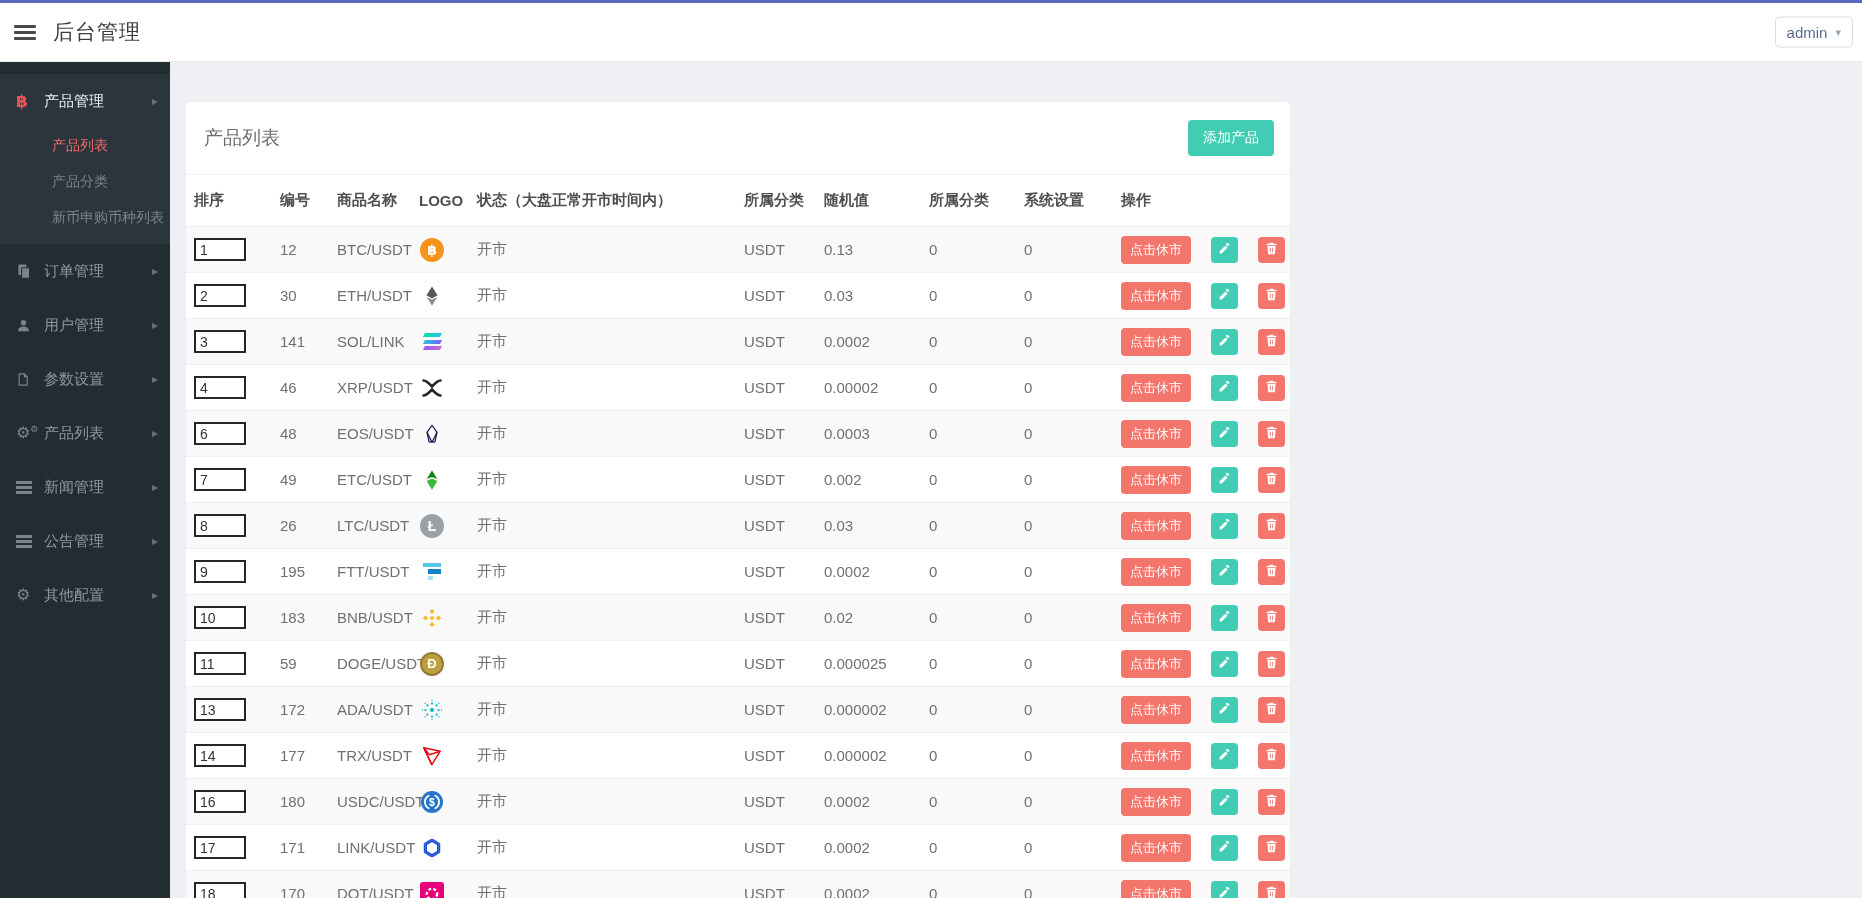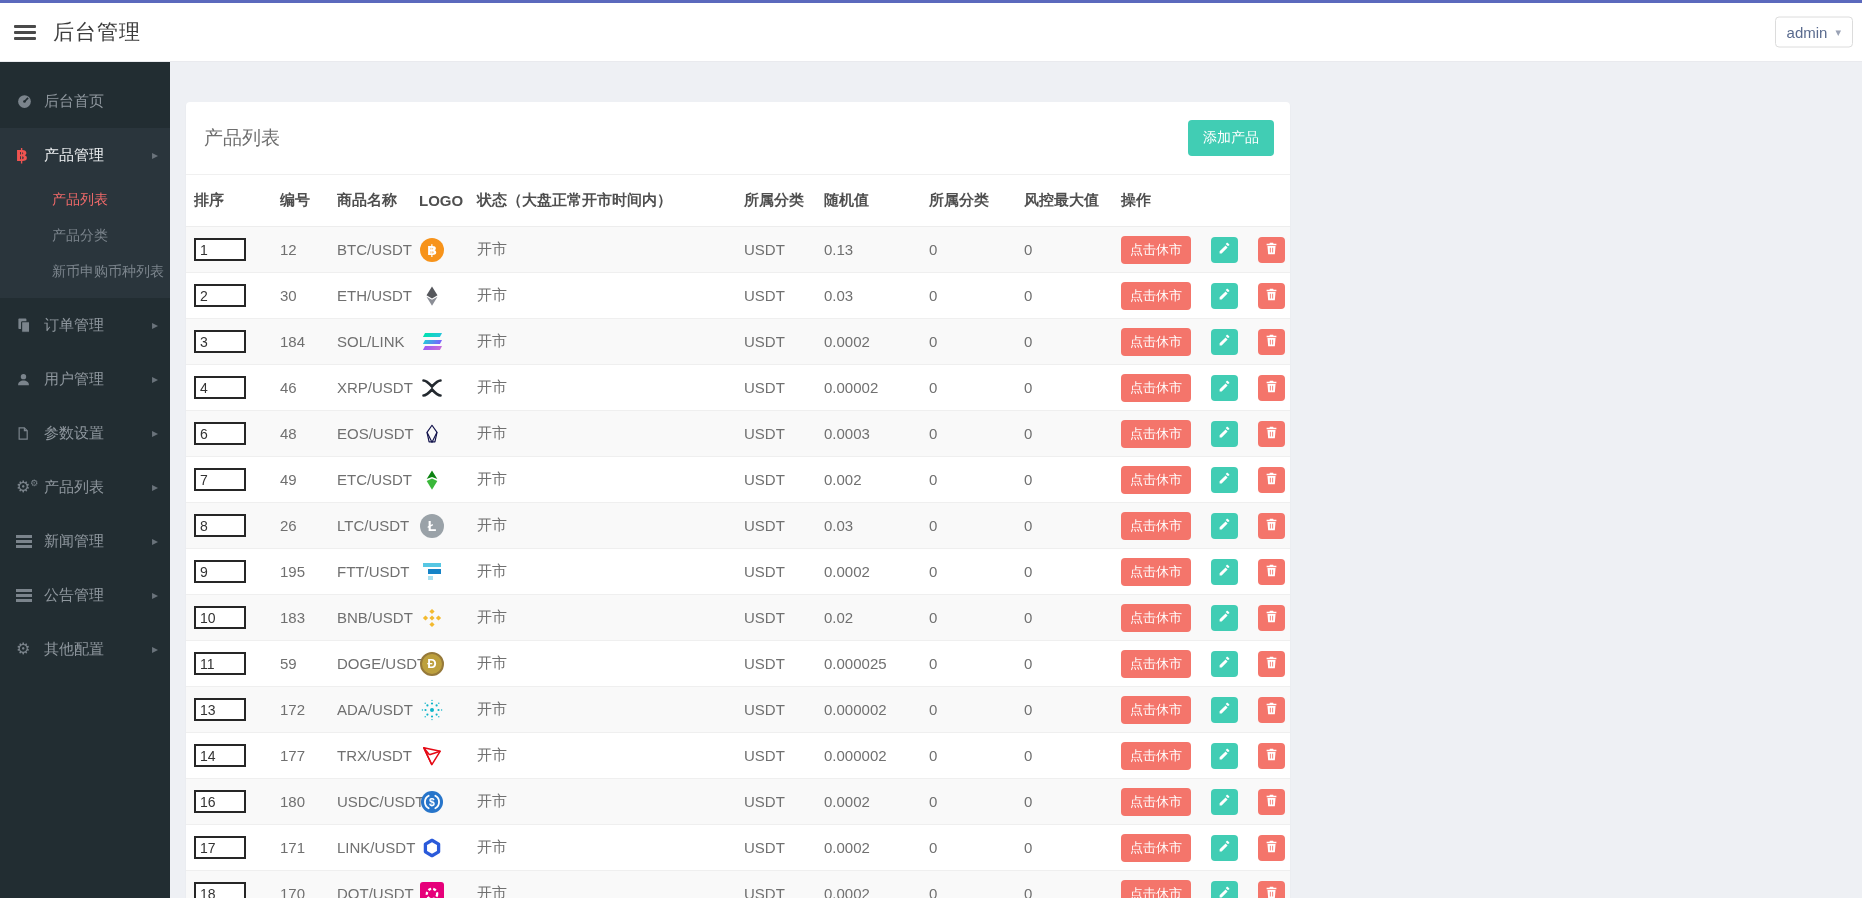--- a/index.html
+++ b/index.html
@@ -95,32 +95,20 @@
     </span>
   <span class="app-title">后台管理</span>
   <span class="admin-box">
     <span>admin</span>
     <span class="caret">▾</span>
   </span>
 </div>
 
 <div class="layout">
   <div class="sidebar" id="sidebar">
-      <div class="side-group">
-        <div class="side-item">
-          <span class="s-icon">
-            <svg width="17" height="17" viewBox="0 0 20 20">
-              <circle cx="10" cy="10" r="7.5" fill="currentColor"></circle>
-              <line x1="10" y1="10" x2="14.2" y2="5.8" stroke="#222d32" stroke-width="2"></line>
-              <circle cx="10" cy="10" r="1.6" fill="#222d32"></circle>
-            </svg>
-          </span>
-          <span class="s-label">后台首页</span>
-        </div>
-      </div>
       <div class="side-group expanded">
         <div class="side-item">
           <span class="s-icon">
             <span class="btc-txt">฿</span>
           </span>
           <span class="s-label">产品管理</span>
           <span class="chev">▸</span>
         </div>
         <div class="sub-item active">产品列表</div>
         <div class="sub-item">产品分类</div>
@@ -230,21 +218,21 @@
         <thead>
             <tr id="thead-row">
               <th>排序</th>
               <th>编号</th>
               <th>商品名称</th>
               <th>LOGO</th>
               <th>状态（大盘正常开市时间内）</th>
               <th>所属分类</th>
               <th>随机值</th>
               <th>所属分类</th>
-              <th>风控最大值</th>
+              <th>系统设置</th>
               <th>操作</th>
             </tr>
           </thead>
         <tbody id="tbody">
             <tr class="striped">
               <td><input class="sort-input" type="text" value="1" style=""></td>
               <td>12</td>
               <td>BTC/USDT</td>
               <td>
                 <span class="logo-wrap">
@@ -300,21 +288,21 @@
                   <button class="icon-btn del">
                     <span><svg width="13" height="13" viewBox="0 0 16 16">
                         <path fill="#fff" d="M6 1h4l.5 1H14v2H2V2h3.5zM3 5h10l-.9 10H3.9zM6 7v6h1.1V7zm2.9 0v6H10V7z"></path>
                       </svg></span>
                   </button>
                 </div>
               </td>
             </tr>
             <tr class="striped">
               <td><input class="sort-input" type="text" value="3" style=""></td>
-              <td>184</td>
+              <td>141</td>
               <td>SOL/LINK</td>
               <td>
                 <span class="logo-wrap">
                   <span class="sol">
                     <i></i>
                     <i></i>
                     <i></i>
                   </span>
                 </span>
               </td>

